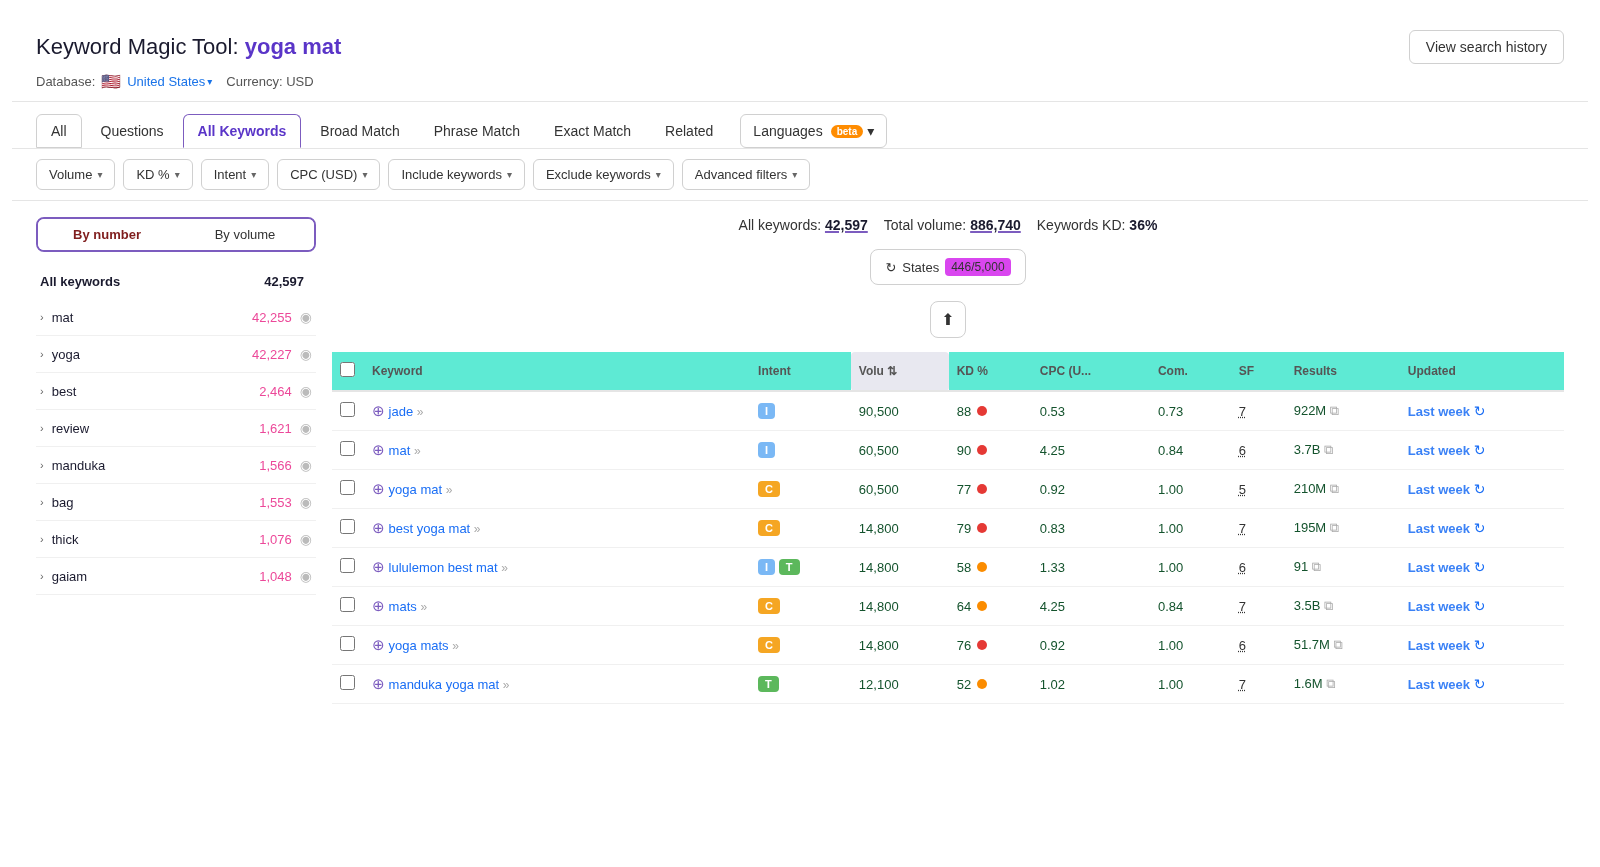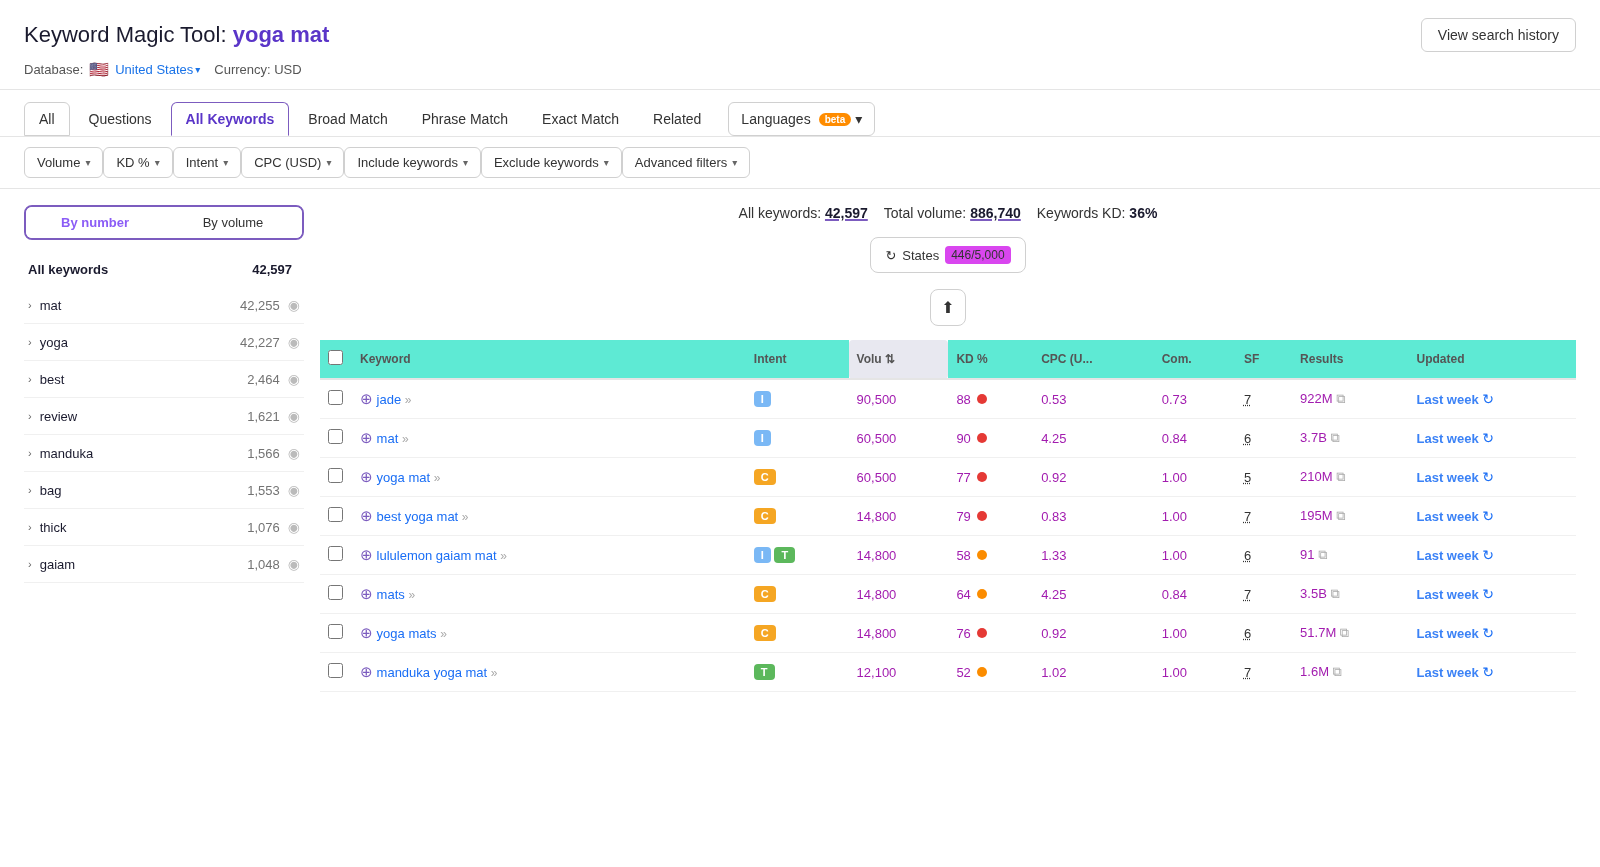--- a/index.html
+++ b/index.html
@@ -1,17 +1,17 @@
 <!DOCTYPE html>
 <html><head>
   <meta charset="utf-8">
   <style>
     * { box-sizing: border-box; margin: 0; padding: 0; }
     body { font-family: -apple-system, BlinkMacSystemFont, 'Segoe UI', Arial, sans-serif; background: #f4f4f6; color: #1a1a2e; font-size: 14px; }
-    .page { background: #fff; min-height: 867px; padding: 0; }
+    .page { background: #fff; min-height: 867px; padding: 12px; }
 
     
     .header { padding: 18px 24px 10px 24px; border-bottom: 1px solid #e5e5e5; background: #fff; }
     .header-top { display: flex; align-items: center; justify-content: space-between; margin-bottom: 8px; }
     .title { font-size: 22px; font-weight: 400; color: #1a1a2e; }
     .title-keyword { color: #5a35c8; font-weight: 700; }
     .view-history-btn { border: 1px solid #d0d0d0; background: #fff; border-radius: 6px; padding: 8px 16px; font-size: 14px; color: #333; cursor: pointer; }
     .db-row { font-size: 13px; color: #555; display: flex; align-items: center; gap: 6px; }
     .db-flag { font-size: 16px; }
     .db-link { color: #1a73e8; cursor: pointer; display: flex; align-items: center; gap: 2px; }
@@ -19,37 +19,37 @@
 
     
     .tab-row { padding: 12px 24px 0 24px; background: #fff; display: flex; align-items: center; gap: 4px; border-bottom: 1px solid #e5e5e5; }
     .tab { padding: 8px 14px; border-radius: 6px 6px 0 0; border: 1px solid transparent; cursor: pointer; font-size: 14px; color: #333; background: transparent; white-space: nowrap; }
     .tab.active { border: 1.5px solid #7c5cbf; color: #5a35c8; font-weight: 600; background: #fff; border-bottom: 1px solid #fff; }
     .tab.tab-all { border: 1px solid #d0d0d0; background: #fff; }
     .tab-beta { background: #ff8c00; color: #fff; font-size: 10px; font-weight: 700; border-radius: 8px; padding: 1px 6px; margin-left: 4px; vertical-align: middle; }
     .languages-tab { display: flex; align-items: center; gap: 4px; padding: 8px 12px; border: 1px solid #d0d0d0; border-radius: 6px; cursor: pointer; color: #333; background: #fff; }
 
     
-    .filter-row { padding: 10px 24px; background: #fff; display: flex; align-items: center; gap: 0; border-bottom: 1px solid #e5e5e5; }
+    .filter-row { padding: 10px 24px; background: #fff; display: flex; align-items: center; gap: 8px; border-bottom: 1px solid #e5e5e5; }
     .filter-btn { border: 1px solid #d0d0d0; background: #fff; border-radius: 6px; padding: 7px 12px; font-size: 13px; color: #333; cursor: pointer; display: flex; align-items: center; gap: 5px; white-space: nowrap; }
     .filter-btn .chevron { font-size: 10px; color: #666; }
 
     
     .main { display: flex; padding: 16px 24px; gap: 16px; }
 
     
     .sidebar { width: 280px; flex-shrink: 0; }
     .sidebar-header { display: flex; gap: 0; border: 2px solid #7c5cbf; border-radius: 8px; overflow: hidden; margin-bottom: 16px; }
     .sidebar-tab { flex: 1; padding: 8px 12px; text-align: center; cursor: pointer; font-size: 13px; font-weight: 500; color: #333; background: #fff; }
-    .sidebar-tab.active { background: #fff; color: #8b5cf6; font-weight: 700; }
+    .sidebar-tab.active { background: #fff; color: #7f1d1d; font-weight: 700; }
     .sidebar-list { list-style: none; }
     .sidebar-item { display: flex; align-items: center; padding: 10px 4px; border-bottom: 1px solid #f0f0f0; }
     .sidebar-item-chevron { color: #666; font-size: 11px; margin-right: 8px; cursor: pointer; }
     .sidebar-item-label { flex: 1; font-size: 13px; color: #1a1a2e; cursor: pointer; }
-    .sidebar-item-count { font-size: 13px; color: #737373; margin-right: 8px; }
+    .sidebar-item-count { font-size: 13px; color: #ec4899; margin-right: 8px; }
     .sidebar-item-eye { color: #bbb; font-size: 14px; cursor: pointer; }
     .sidebar-all { display: flex; align-items: center; padding: 6px 4px 10px 4px; }
     .sidebar-all-label { flex: 1; font-size: 13px; font-weight: 600; }
     .sidebar-all-count { font-size: 13px; font-weight: 600; margin-right: 8px; }
 
     
     .content { flex: 1; }
     .content-header { display: flex; align-items: center; gap: 16px; margin-bottom: 14px; flex-wrap: wrap; flex-direction: column; }
     .stats { display: flex; align-items: center; gap: 16px; font-size: 14px; color: #333; }
     .stats strong { color: #1a1a2e; font-weight: 700; text-decoration: underline; text-decoration-color: #7c5cbf; text-decoration-thickness: 2px; }
@@ -74,21 +74,21 @@
     .intent-badge { border-radius: 4px; padding: 2px 7px; font-size: 11px; font-weight: 700; color: #fff; display: inline-block; }
     .intent-i { background: #7ab8f5; }
     .intent-c { background: #f5a623; }
     .intent-t { background: #5cb85c; }
     .kd-dot { width: 10px; height: 10px; border-radius: 50%; display: inline-block; margin-left: 6px; }
     .kd-red { background: #e53935; }
     .kd-orange { background: #fb8c00; }
     .sf-underline { text-decoration: underline dotted; color: #333; }
     .results-icon { color: #aaa; font-size: 13px; cursor: pointer; }
     .refresh-icon { color: #1a6ef5; font-size: 14px; cursor: pointer; }
-    .num { color: #a21caf; }
+    .num { color: #14532d; }
     .last-week { color: #3b82f6; white-space: nowrap; font-weight: bold; }
 
     input[type="checkbox"] { width: 15px; height: 15px; cursor: pointer; accent-color: #1a6ef5; }
   </style>
 </head>
 <body>
 
 <div class="page">
 
   <div class="header">
@@ -310,21 +310,21 @@
                 <td class="num">14,800</td>
                 <td><span class="num">79</span><span class="kd-dot kd-red"></span></td>
                 <td class="num">0.83</td>
                 <td class="num">1.00</td>
                 <td><span class="sf-underline">7</span></td>
                 <td><span class="num">195M</span> <span class="results-icon">⧉</span></td>
                 <td><span class="last-week">Last week</span> <span class="refresh-icon">↻</span></td>
               </tr>
               <tr>
                 <td class="checkbox-cell"><input type="checkbox" style=""></td>
-                <td class="kw-cell"><span class="add-icon">⊕</span><a class="kw-link">lululemon gaiam mat</a> <span class="arrow-icon">»</span></td>
+                <td class="kw-cell"><span class="add-icon">⊕</span><a class="kw-link">lululemon best mat</a> <span class="arrow-icon">»</span></td>
                 <td><span class="intent-badge intent-i">I</span> <span class="intent-badge intent-t">T</span> </td>
                 <td class="num">14,800</td>
                 <td><span class="num">58</span><span class="kd-dot kd-orange"></span></td>
                 <td class="num">1.33</td>
                 <td class="num">1.00</td>
                 <td><span class="sf-underline">6</span></td>
                 <td><span class="num">91</span> <span class="results-icon">⧉</span></td>
                 <td><span class="last-week">Last week</span> <span class="refresh-icon">↻</span></td>
               </tr>
               <tr>

